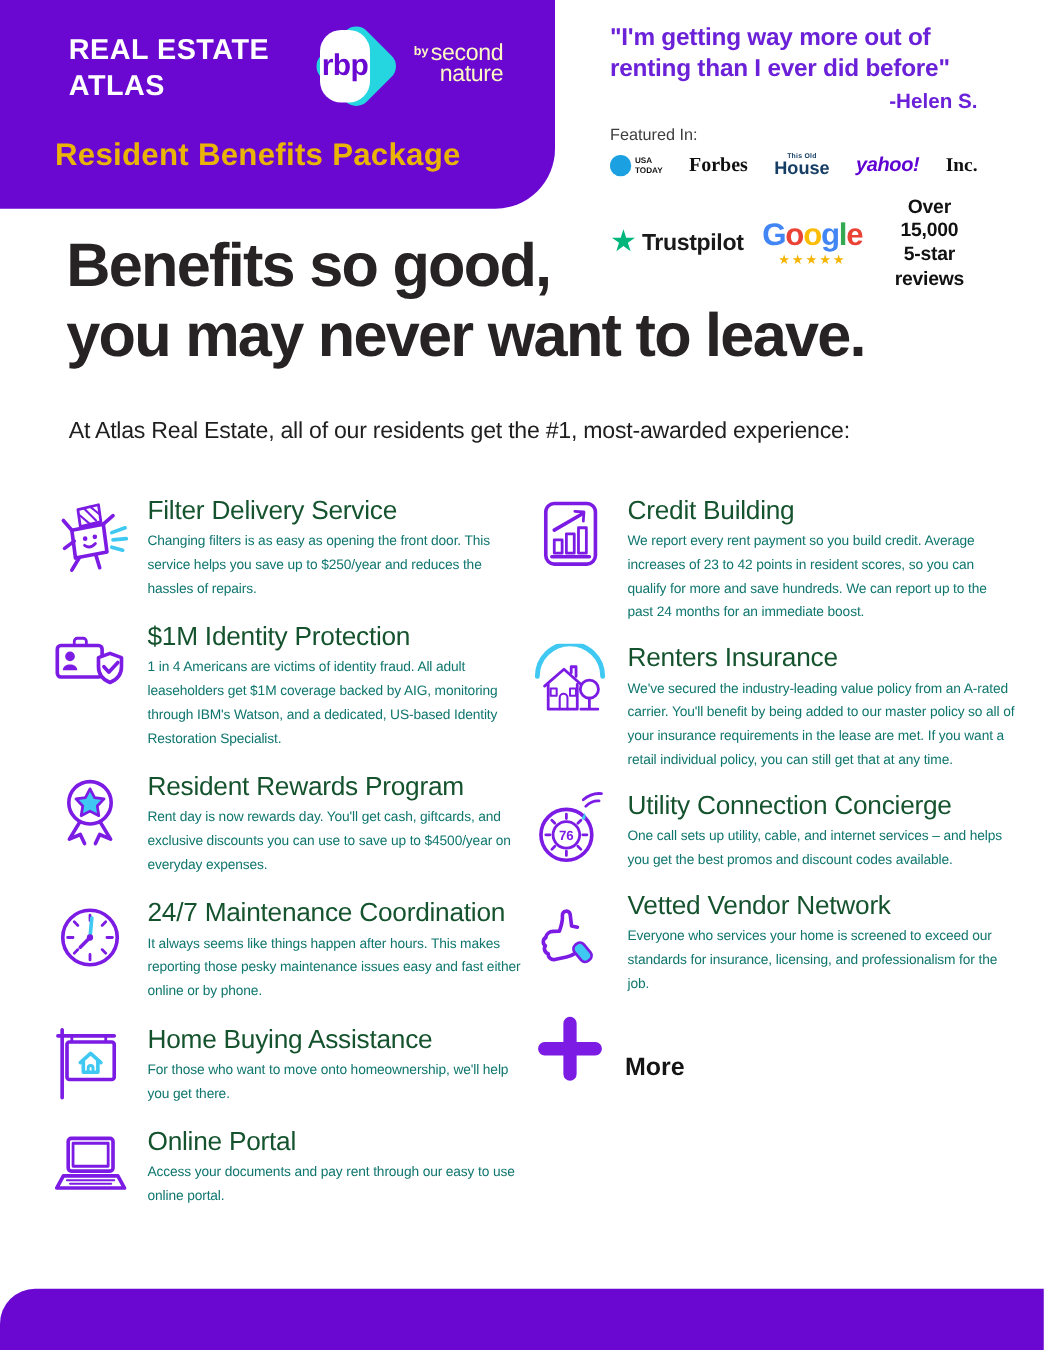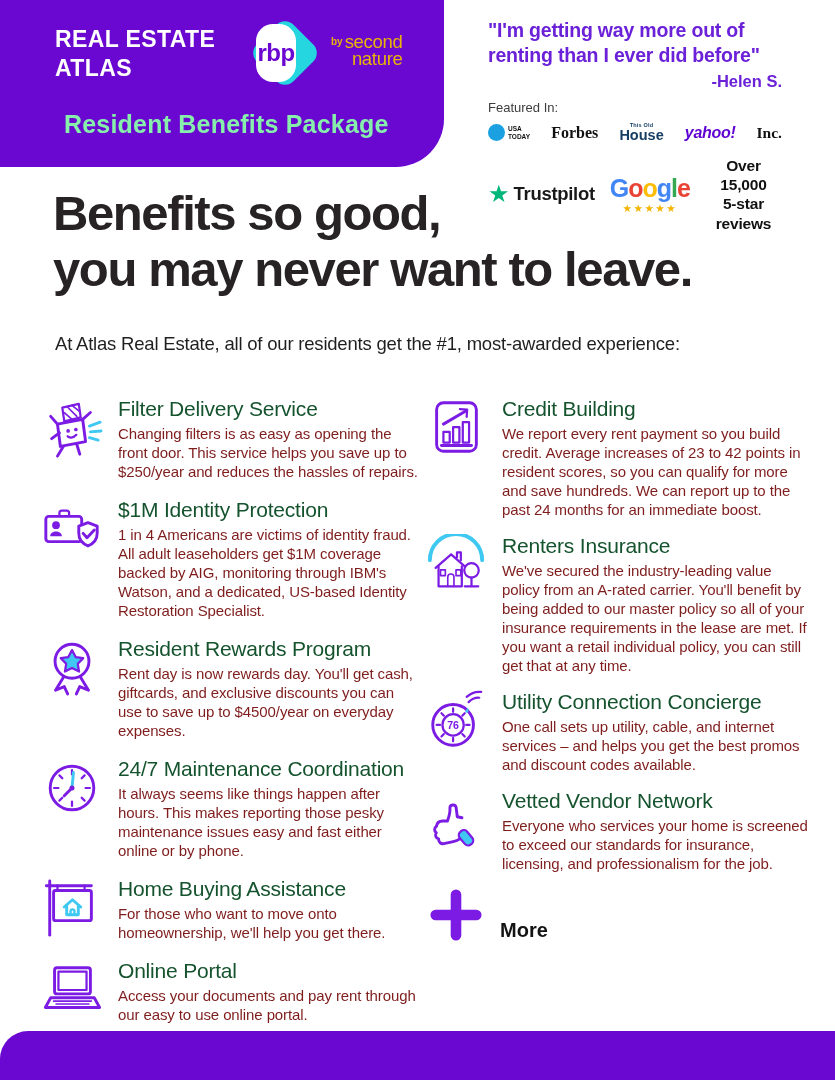--- a/index.html
+++ b/index.html
@@ -22,26 +22,26 @@
   .rbp-teal{
     position:absolute;left:12px;top:12px;width:52px;height:52px;
     background:#25D5E0;border-radius:12px;transform:rotate(45deg);
   }
   .rbp-white{
     position:absolute;left:9px;top:9px;width:40px;height:58px;
     background:#ffffff;border-radius:17px;
     display:flex;align-items:center;justify-content:center;
   }
   .rbp-white span{color:#6A08D1;font-weight:800;font-size:24px;letter-spacing:-.5px;}
-  .by-brand{position:absolute;left:331px;top:33px;display:flex;color:#eab308;}
+  .by-brand{position:absolute;left:331px;top:33px;display:flex;color:#fef9c3;}
   .by-label{font-size:10px;font-weight:600;margin:3px 2px 0 0;}
   .brand-lines{text-align:right;font-weight:400;font-size:18.5px;line-height:.92;letter-spacing:-.3px;}
   .brand-lines span{display:block;}
   .package-title{
-    position:absolute;left:64px;top:110px;color:#86efac;
+    position:absolute;left:44px;top:110px;color:#eab308;
     font-weight:800;font-size:25px;letter-spacing:.2px;
   }
   
   .testimonial{position:absolute;left:488px;top:18px;width:294px;}
   .quote{color:#6B21D8;font-weight:700;font-size:19.5px;line-height:1.3;letter-spacing:-.2px;}
   .quote span{display:block;}
   .attribution{text-align:right;color:#6B21D8;font-weight:700;font-size:16.5px;margin-top:3px;}
   .featured-label{margin-top:9px;font-size:13px;color:#3d3d3d;}
   .press-row{display:flex;align-items:center;justify-content:space-between;margin-top:5px;height:26px;}
   .usa-today{display:flex;align-items:center;gap:3px;}
@@ -72,21 +72,21 @@
   }
   .headline span{display:block;}
   .subheadline{position:absolute;left:55px;top:333px;margin:0;font-size:18.5px;color:#1f1f1f;letter-spacing:-.2px;}
   
   .col-left{position:absolute;left:40px;top:397px;width:380px;}
   .col-right{position:absolute;left:424px;top:397px;width:388px;}
   .benefit{display:flex;gap:14px;margin-bottom:17px;}
   .col-right .benefit{margin-bottom:15px;}
   .benefit-icon{width:64px;min-width:64px;display:flex;justify-content:center;align-items:flex-start;}
   .benefit-title{margin:0 0 3px;font-size:21px;font-weight:400;color:#14532d;letter-spacing:-.2px;}
-  .benefit-desc{margin:0;font-size:15px;color:#7f1d1d;line-height:19px;letter-spacing:-.1px;}
+  .benefit-desc{margin:0;font-size:11px;color:#0f766e;line-height:19px;letter-spacing:-.1px;}
   .more-row{display:flex;align-items:flex-end;gap:12px;margin-top:10px;}
   .more-icon-wrap{width:64px;min-width:64px;display:flex;justify-content:center;}
   .more-label{font-size:20px;font-weight:800;color:#141414;}
   
   svg .st{stroke:#7B1BE4;fill:none;stroke-width:3;stroke-linecap:round;stroke-linejoin:round;}
   svg .thin{stroke-width:2.3;}
   svg .hair{stroke-width:1.7;}
   svg .cy{stroke:#3EC8F2;fill:none;stroke-width:3;stroke-linecap:round;stroke-linejoin:round;}
   svg .fill-p{fill:#7B1BE4;stroke:none;}
   svg .fill-c{fill:#3EC8F2;}

